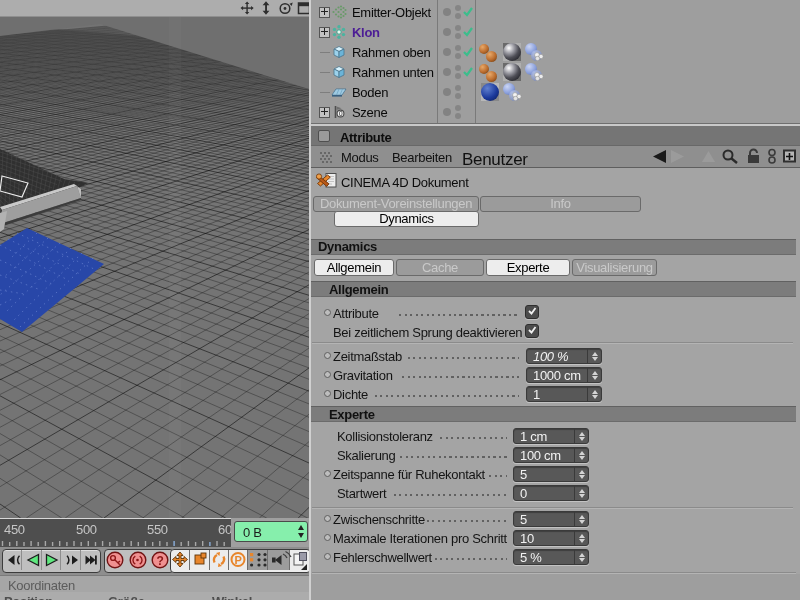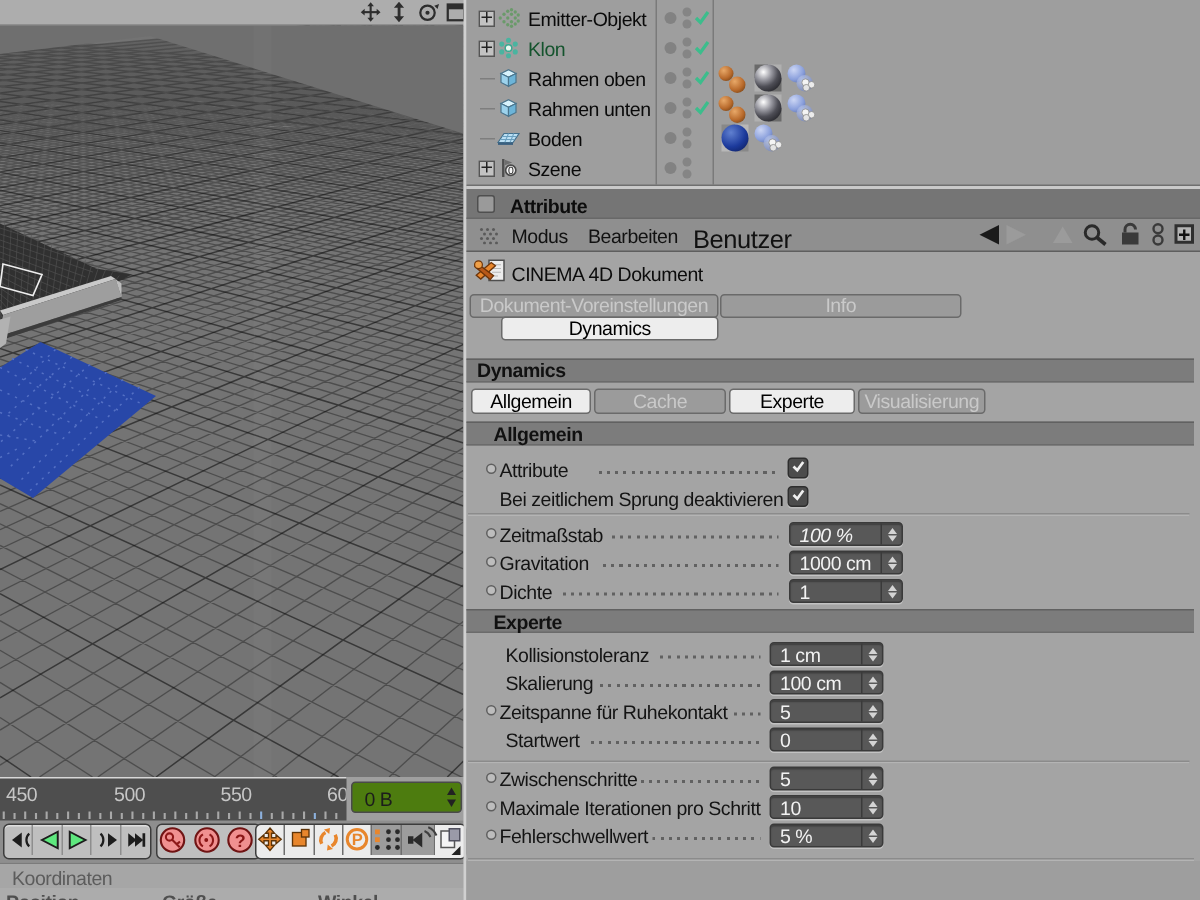--- a/index.html
+++ b/index.html
@@ -121,21 +121,21 @@
         <line x1="174.1" y1="5" x2="174.1" y2="10" stroke="#8cb0dc" stroke-width="1.4"></line>
         <line x1="181.2" y1="6" x2="181.2" y2="10" stroke="#a8a8a8" stroke-width="1.4"></line>
         <line x1="188.4" y1="5" x2="188.4" y2="10" stroke="#a8a8a8" stroke-width="1.4"></line>
         <line x1="195.6" y1="6" x2="195.6" y2="10" stroke="#a8a8a8" stroke-width="1.4"></line>
         <line x1="202.7" y1="5" x2="202.7" y2="10" stroke="#a8a8a8" stroke-width="1.4"></line>
         <line x1="209.9" y1="6" x2="209.9" y2="10" stroke="#8cb0dc" stroke-width="1.4"></line>
         <line x1="217.0" y1="5" x2="217.0" y2="10" stroke="#a8a8a8" stroke-width="1.4"></line>
         <line x1="224.2" y1="6" x2="224.2" y2="10" stroke="#a8a8a8" stroke-width="1.4"></line>
       </g>
 </svg>
-<div class="abs" style="left:234px;top:521px;width:72px;height:19px;background:#4d7c0f;border:1px solid #4a4a4a;border-radius:3px;">
+<div class="abs" style="left:234px;top:521px;width:72px;height:19px;background:#86efac;border:1px solid #4a4a4a;border-radius:3px;">
   <div style="position:absolute;left:8px;top:3px;font-size:13px;color:#1c1c1c;">0 B</div>
   <div style="position:absolute;right:3px;top:3px;width:0;height:0;border-left:3.5px solid transparent;border-right:3.5px solid transparent;border-bottom:5px solid #222;"></div>
   <div style="position:absolute;right:3px;bottom:3px;width:0;height:0;border-left:3.5px solid transparent;border-right:3.5px solid transparent;border-top:5px solid #222;"></div>
 </div>
 
 <div class="abs" style="left:0;top:547px;width:309px;height:28px;background:#8e8e8e;"></div>
 <div class="abs" style="left:2px;top:549px;width:97px;height:22px;background:#bfbfbf;border:1px solid #3c3c3c;border-radius:4px;box-shadow:inset 0 1px 0 rgba(255,255,255,.5);"></div>
 <div class="abs" style="left:21px;top:550px;width:1px;height:20px;background:#8e8e8e;"></div>
 <div class="abs" style="left:41px;top:550px;width:1px;height:20px;background:#8e8e8e;"></div>
 <div class="abs" style="left:60px;top:550px;width:1px;height:20px;background:#8e8e8e;"></div>
@@ -270,21 +270,21 @@
 <g fill="#4ab4a0">
         <circle cx="8" cy="2.8" r="1.7"></circle>
         <circle cx="12.5" cy="5.4" r="1.7"></circle>
         <circle cx="12.5" cy="10.6" r="1.7"></circle>
 <circle cx="8" cy="13.2" r="1.7"></circle>
         <circle cx="3.5" cy="10.6" r="1.7"></circle>
         <circle cx="3.5" cy="5.4" r="1.7"></circle>
       </g>
 <circle cx="8" cy="8" r="2.2" fill="#e8f8f0" stroke="#3aa890" stroke-width="1"></circle>
     </svg>
-<div class="omtxt" style="left:352px;top:26px;color:#14532d;">Klon</div>
+<div class="omtxt" style="left:352px;top:26px;color:#4c1d95;font-weight:bold;">Klon</div>
 <div class="abs" style="left:443px;top:28px;width:8px;height:8px;border-radius:50%;background:#828282;"></div>
 <div class="abs" style="left:455px;top:25px;width:6px;height:6px;border-radius:50%;background:#858585;"></div>
 <div class="abs" style="left:455px;top:33px;width:6px;height:6px;border-radius:50%;background:#858585;"></div>
 <svg class="abs" style="left:462px;top:26px" width="12" height="12">
         <path d="M2 6 L5 9 L10 2" fill="none" stroke="#3cbd8c" stroke-width="2.2"></path>
     </svg>
 <div class="abs" style="left:320px;top:52px;width:10px;height:1px;background:#7e7e7e;"></div>
 <svg class="abs" style="left:331px;top:44px" width="16" height="16">
         <polygon points="3,5 8,2.5 13,5 8,7.5" fill="#d8f2fc" stroke="#4a748c" stroke-width="0.8"></polygon>
         <polygon points="3,5 8,7.5 8,13.5 3,11" fill="#9cd2ec" stroke="#4a748c" stroke-width="0.8"></polygon>

